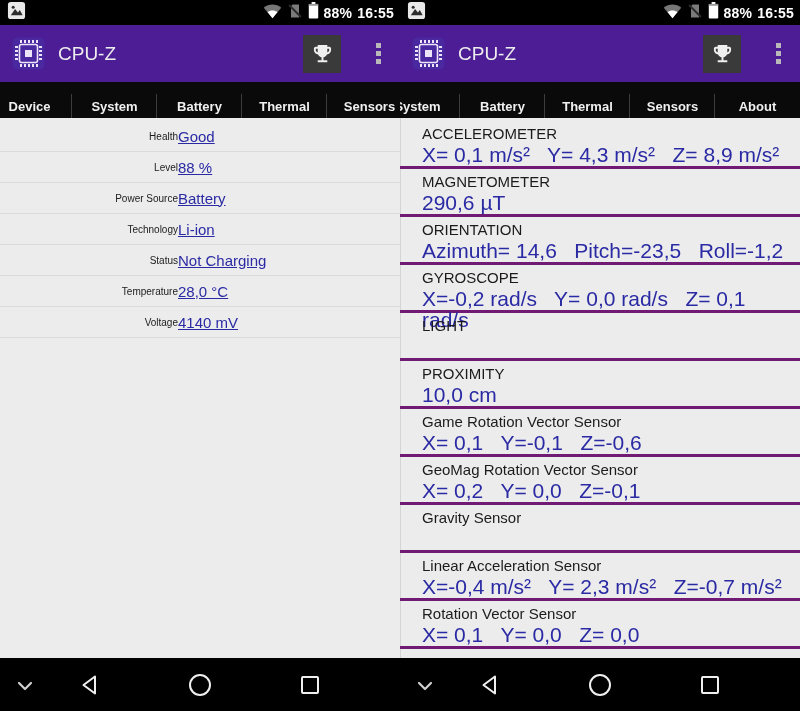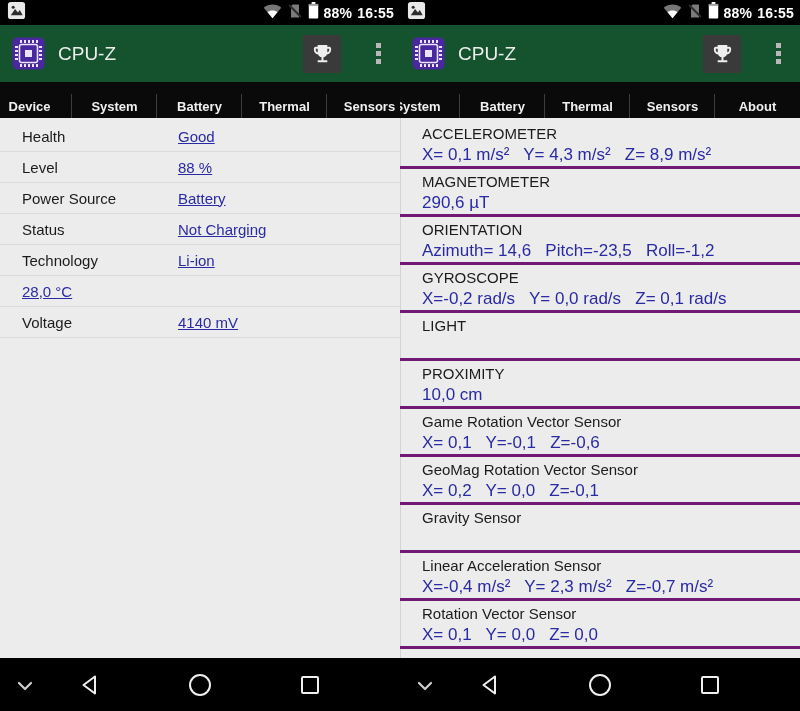--- a/index.html
+++ b/index.html
@@ -7,45 +7,45 @@
   .root{display:flex;width:800px;height:711px;}
   .screen{width:400px;height:711px;display:flex;flex-direction:column;overflow:hidden;}
 
   
   .status-bar{height:25px;background:#000;display:flex;align-items:center;padding:0 4px 0 7px;flex:none;}
   .status-spacer{flex:1;}
   .status-right{display:flex;align-items:center;gap:5px;padding-right:2px;}
   .status-text{color:#fff;font-size:14px;font-weight:600;letter-spacing:.2px;}
 
   
-  .app-bar{height:57px;background:#14532d;display:flex;align-items:center;padding:0 16px 0 12px;flex:none;}
+  .app-bar{height:57px;background:#4c1d95;display:flex;align-items:center;padding:0 16px 0 12px;flex:none;}
   .app-icon{width:33px;height:33px;margin-right:13px;flex:none;}
   .app-title{color:#ededed;font-size:19px;flex:1;}
   .trophy-btn{width:38px;height:38px;background:#3a3a3a;display:flex;align-items:center;justify-content:center;margin-right:32px;cursor:pointer;flex:none;}
   .overflow{display:flex;flex-direction:column;gap:3px;padding:4px 3px;cursor:pointer;flex:none;}
   .overflow span{width:5px;height:5px;background:#b9b9b9;}
 
   
   .tab-bar{height:36px;background:#0a0a0a;overflow:hidden;flex:none;}
   .tab-strip{display:flex;width:430px;height:48px;}
   .strip-left{margin-left:-13px;}
   .strip-right{margin-left:-25px;}
   .tab{width:85px;flex:none;display:flex;align-items:center;justify-content:center;color:#f0f0f0;font-size:13px;font-weight:700;position:relative;cursor:pointer;}
   .tab:not(:last-child)::before{content:"";position:absolute;right:0;top:12px;bottom:12px;width:1px;background:#3d3d3d;}
   .tab.active::after{content:"";position:absolute;left:0;right:0;bottom:0;height:5px;background:#45a8dd;}
 
   
   .content{flex:1;background:#ececec;overflow:hidden;padding-top:3px;}
   .content.seam{box-shadow:inset 1px 0 0 #d4d4d4;}
   .brow{height:30px;border-bottom:1px solid #dbdbdb;display:flex;align-items:center;padding-left:22px;}
-  .blabel{width:156px;flex:none;font-size:15px;color:#1b1b1b;}
+  .blabel{width:156px;flex:none;font-size:10px;color:#1b1b1b;text-align:right;}
   .bvalue{font-size:15px;color:#2a2aa4;text-decoration:underline;}
   .section{height:43px;padding:2px 10px 0 22px;border-bottom:3px solid #701a75;}
   .sname{font-size:15px;color:#1b1b1b;line-height:21px;}
-  .svalue{font-size:17px;color:#2a2aa4;line-height:21px;min-height:21px;white-space:pre-wrap;}
+  .svalue{font-size:21px;color:#2a2aa4;line-height:21px;min-height:21px;white-space:pre-wrap;}
 
   
   .nav-bar{height:53px;background:#000;position:relative;flex:none;}
   .nav-icon{position:absolute;cursor:pointer;}
   .nav-chevron{left:16px;top:20px;}
   .nav-back{left:80px;top:16px;}
   .nav-home{left:188px;top:15px;}
   .nav-recents{left:300px;top:17px;}
 </style>
 </head>
@@ -147,28 +147,29 @@
       </div>
       <div class="brow">
         <span class="blabel">Level</span>
         <span class="bvalue">88 %</span>
       </div>
       <div class="brow">
         <span class="blabel">Power Source</span>
         <span class="bvalue">Battery</span>
       </div>
       <div class="brow">
+        <span class="blabel">Technology</span>
+        <span class="bvalue">Li-ion</span>
+      </div>
+      <div class="brow">
         <span class="blabel">Status</span>
         <span class="bvalue">Not Charging</span>
       </div>
       <div class="brow">
-        <span class="blabel">Technology</span>
-        <span class="bvalue">Li-ion</span>
-      </div>
-      <div class="brow">
+        <span class="blabel">Temperature</span>
         <span class="bvalue">28,0 °C</span>
       </div>
       <div class="brow">
         <span class="blabel">Voltage</span>
         <span class="bvalue">4140 mV</span>
       </div>
     </div>
 
     <div class="nav-bar">
       <span class="nav-icon nav-chevron">

